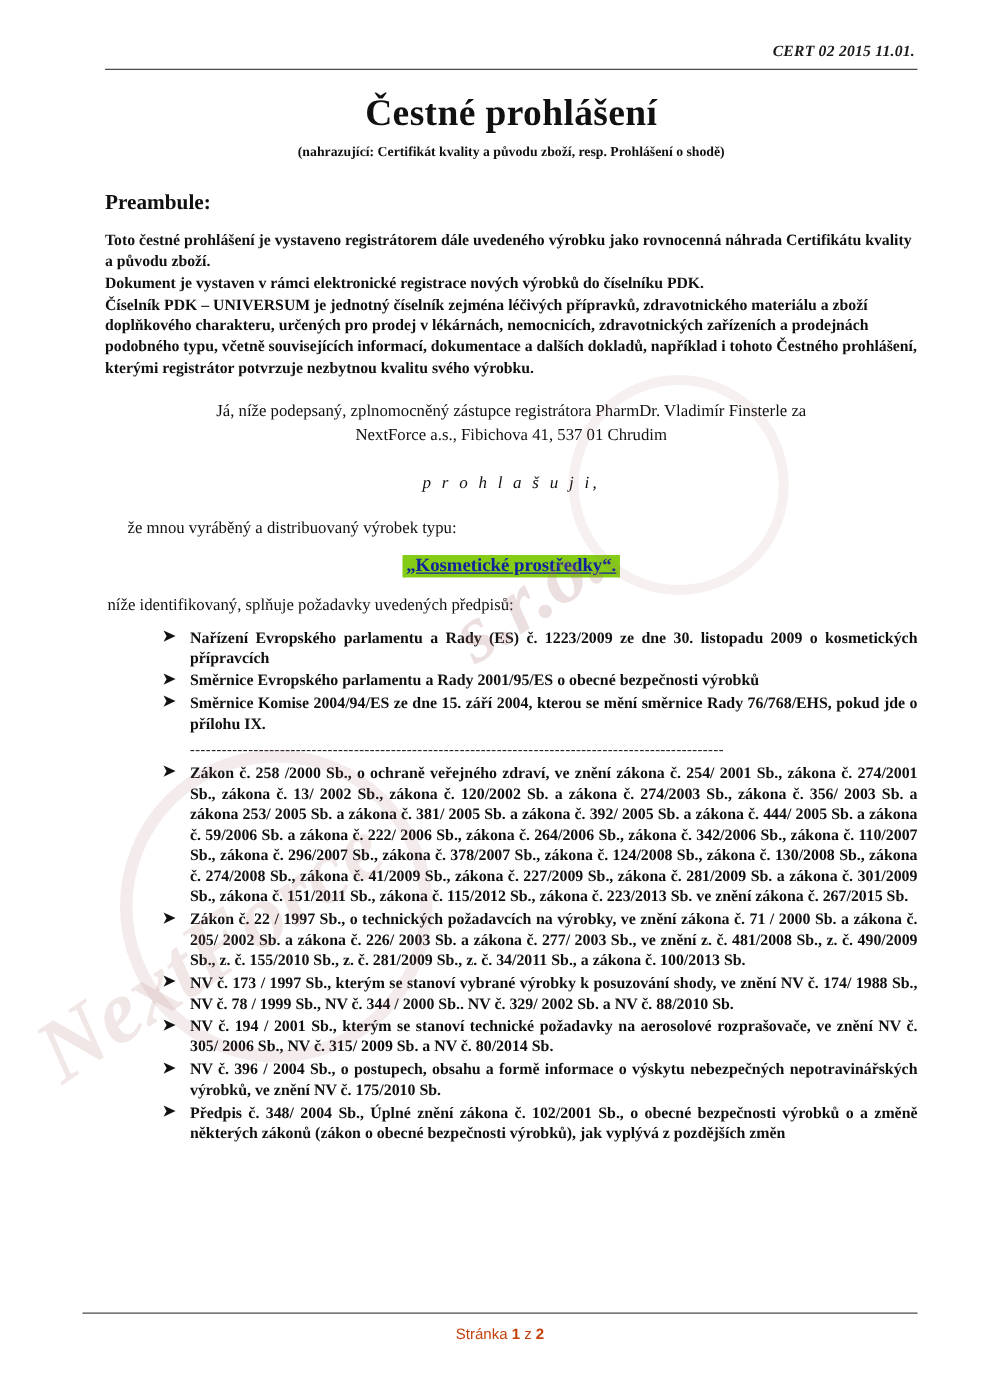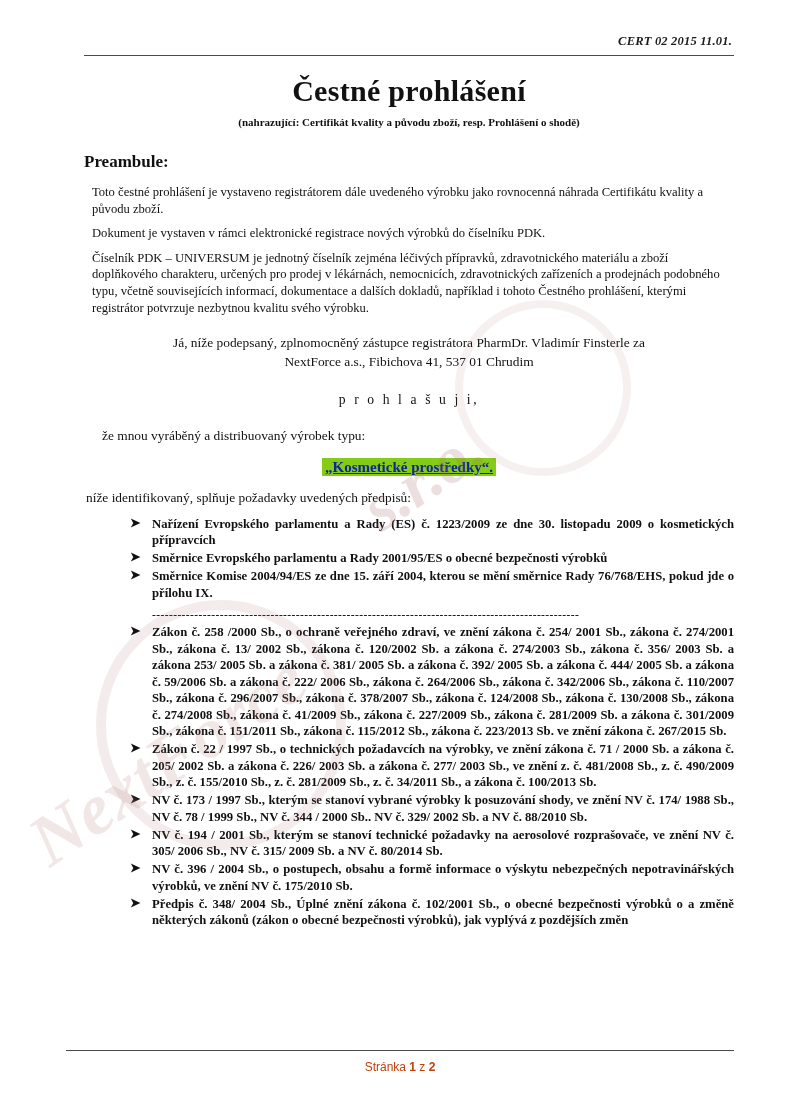--- a/index.html
+++ b/index.html
@@ -55,41 +55,42 @@
     margin: 0 0 24px 0;
   }
 
   
   .section-title {
     font-size: 17px;
     font-weight: bold;
     margin: 0 0 12px 0;
   }
   .preamble p {
-    margin: 8px;
+    margin: 0;
     font-size: 12.6px;
-    font-weight: normal;
+    font-weight: bold;
     line-height: 1.32;
     text-align: left;
   }
   .preamble .blk {
     margin-bottom: 1px;
   }
 
   .center-block {
     text-align: center;
     font-size: 13.4px;
     line-height: 1.4;
     margin: 18px 0 12px 0;
   }
   .declare {
     text-align: center;
     font-size: 13.6px;
     letter-spacing: 2.6px;
     margin: 20px 0 20px 0;
+    font-style: italic;
   }
   .lead-line {
     font-size: 13.4px;
     margin: 0 0 14px 0;
     padding-left: 18px;
   }
   .product-line {
     text-align: center;
     margin: 6px 0 14px 0;
   }

